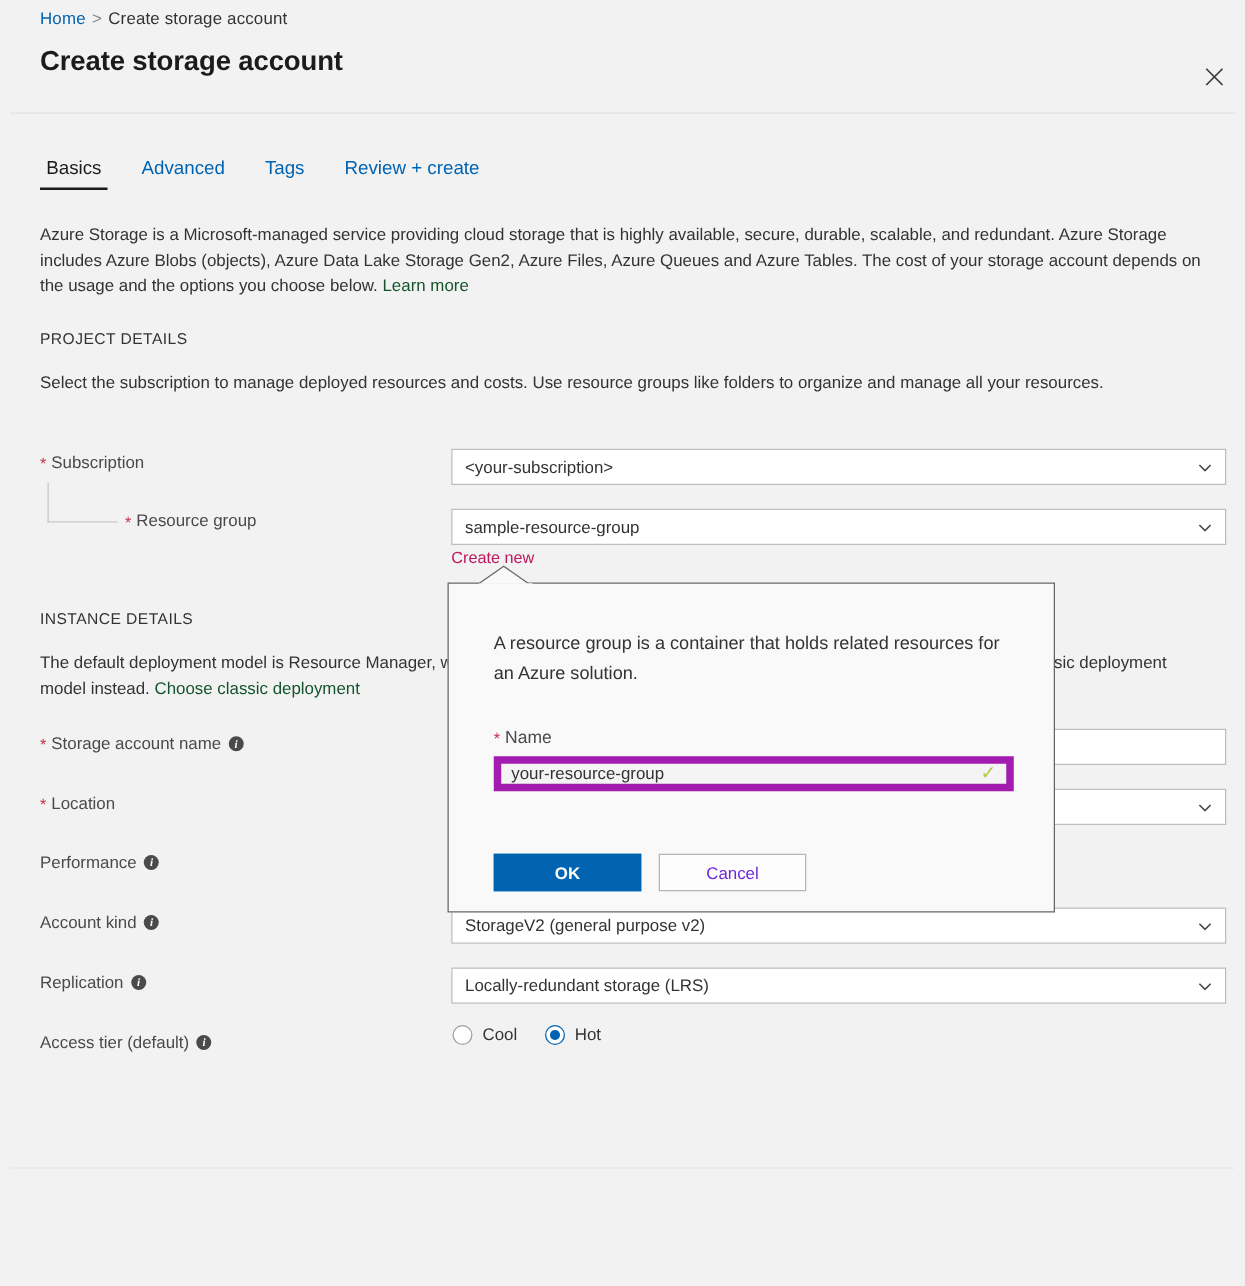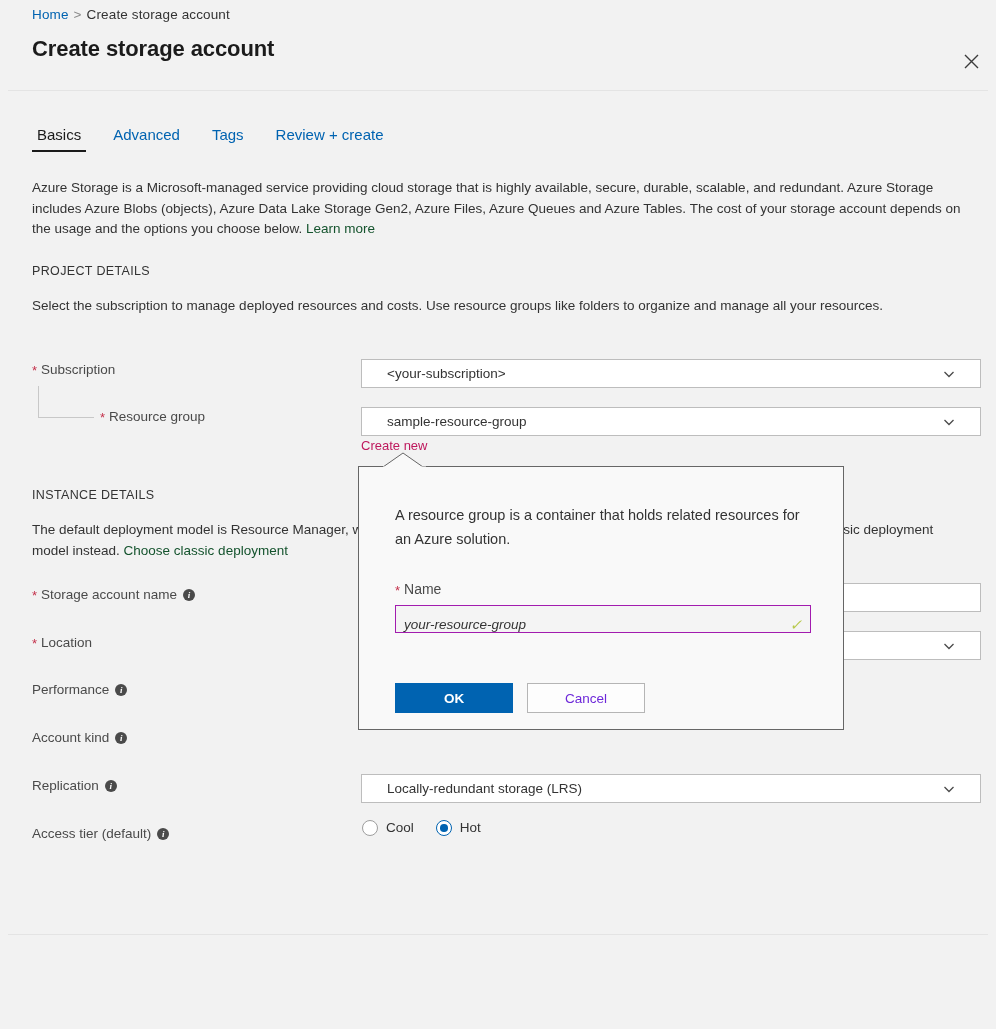--- a/index.html
+++ b/index.html
@@ -168,21 +168,21 @@
     border-bottom: 1px solid #c8c8c8;
   }
 
   .control {
     position: absolute;
     height: 29px;
     background: #ffffff;
     border: 1px solid #bdbdbd;
     display: flex;
     align-items: center;
-    padding: 0 25px;
+    padding: 0 10px;
     font-size: 13.5px;
     color: #333333;
     cursor: pointer;
   }
   .control.input-like { cursor: text; }
   .control .val { flex: 1; overflow: hidden; white-space: nowrap; }
   .chev {
     width: 12px; height: 12px;
     flex: none;
     margin-left: 6px;
@@ -256,28 +256,27 @@
     left: 36px; top: 114px;
     font-size: 14px;
     color: #4a4a4a;
     display: flex; align-items: center;
   }
   .callout-input {
     position: absolute;
     left: 36px; top: 138px;
     width: 416px; height: 28px;
     background: #f4f4f4;
-    border: 1px solid #a21caf;
-    display: flex;
-    align-items: flex-end;
+    border: 6px solid #a21caf;
+    display: flex;
+    align-items: flex-start;
     padding: 0 8px;
     font-size: 13.5px;
     color: #333333;
     cursor: text;
-    font-style: italic;
   }
   .callout-input .val { flex: 1; }
   .valid-check {
     color: #b7c94b;
     font-size: 15px;
     line-height: 1;
     flex: none;
   }
   .callout-actions {
     position: absolute;
@@ -413,20 +412,28 @@
 
   <div class="field-label" style="left:32px; top:682px;">
     <span>Performance</span>
       <span class="info-icon">i</span>
   </div>
 
   <div class="field-label" style="left:32px; top:730px;">
     <span>Account kind</span>
       <span class="info-icon">i</span>
   </div>
+  <div class="control" style="left:361px; top:726px; width:620px;">
+    <span class="val">StorageV2 (general purpose v2)</span>
+    <span class="chev">
+      <svg width="12" height="12" viewBox="0 0 12 12">
+          <path d="M1.5 4 L6 8.5 L10.5 4" stroke="#4a4a4a" stroke-width="1.3" fill="none"></path>
+        </svg>
+    </span>
+  </div>
 
   <div class="field-label" style="left:32px; top:778px;">
     <span>Replication</span>
       <span class="info-icon">i</span>
   </div>
   <div class="control" style="left:361px; top:774px; width:620px;">
     <span class="val">Locally-redundant storage (LRS)</span>
     <span class="chev">
       <svg width="12" height="12" viewBox="0 0 12 12">
           <path d="M1.5 4 L6 8.5 L10.5 4" stroke="#4a4a4a" stroke-width="1.3" fill="none"></path>

